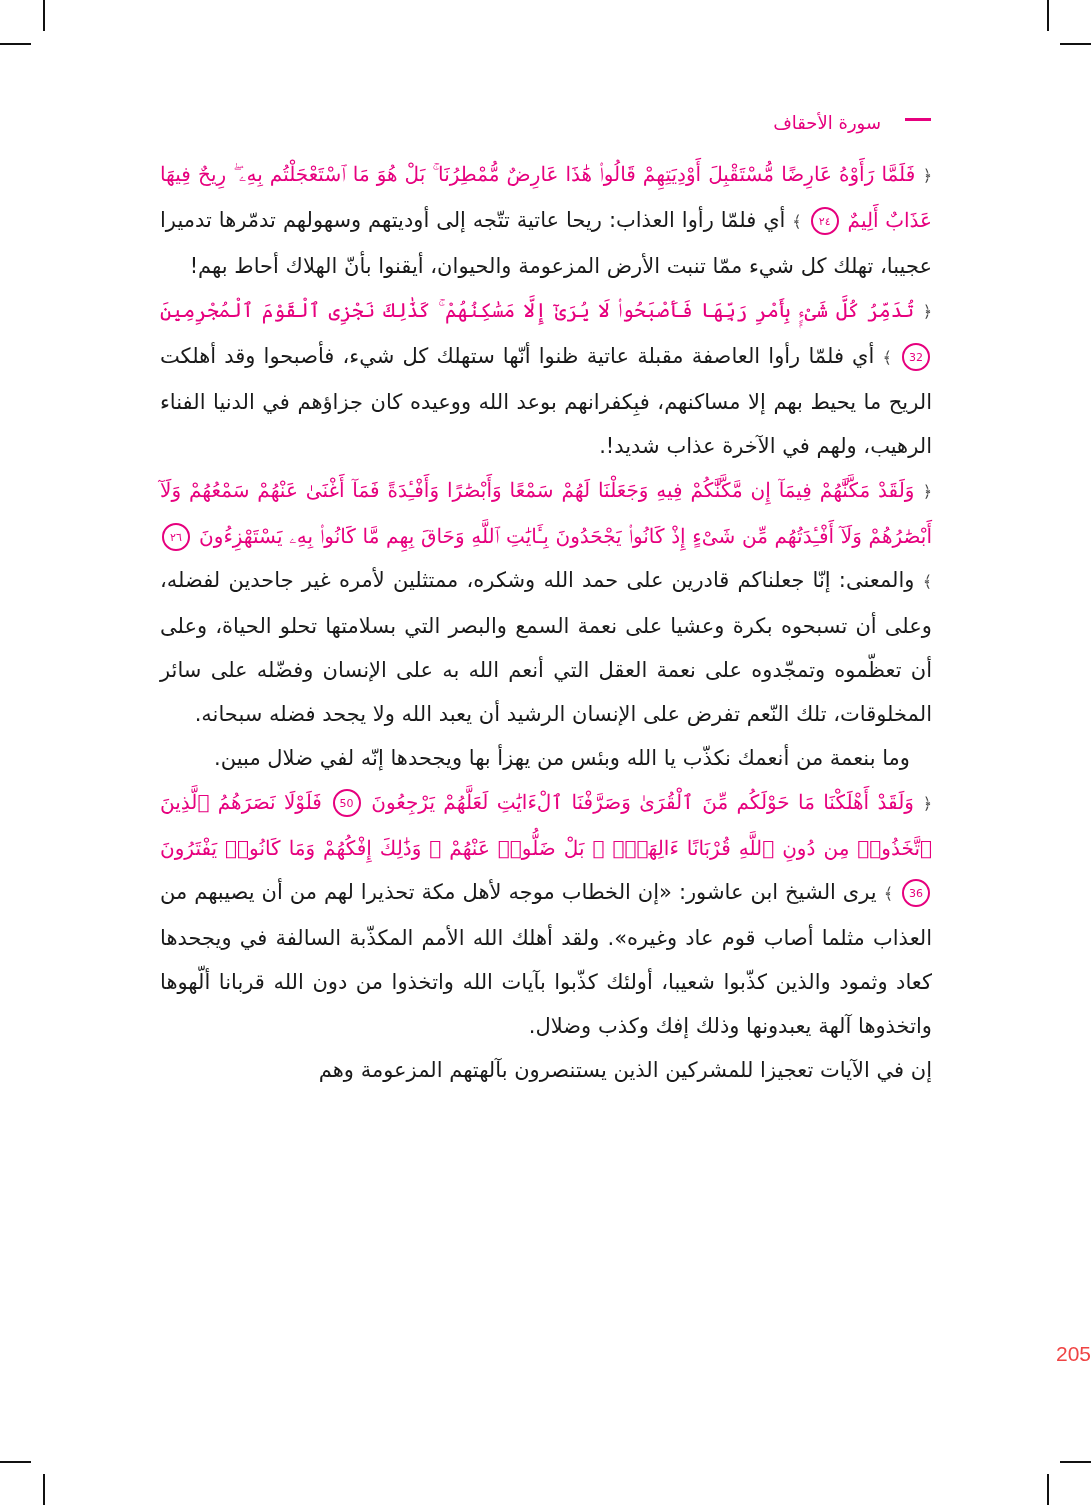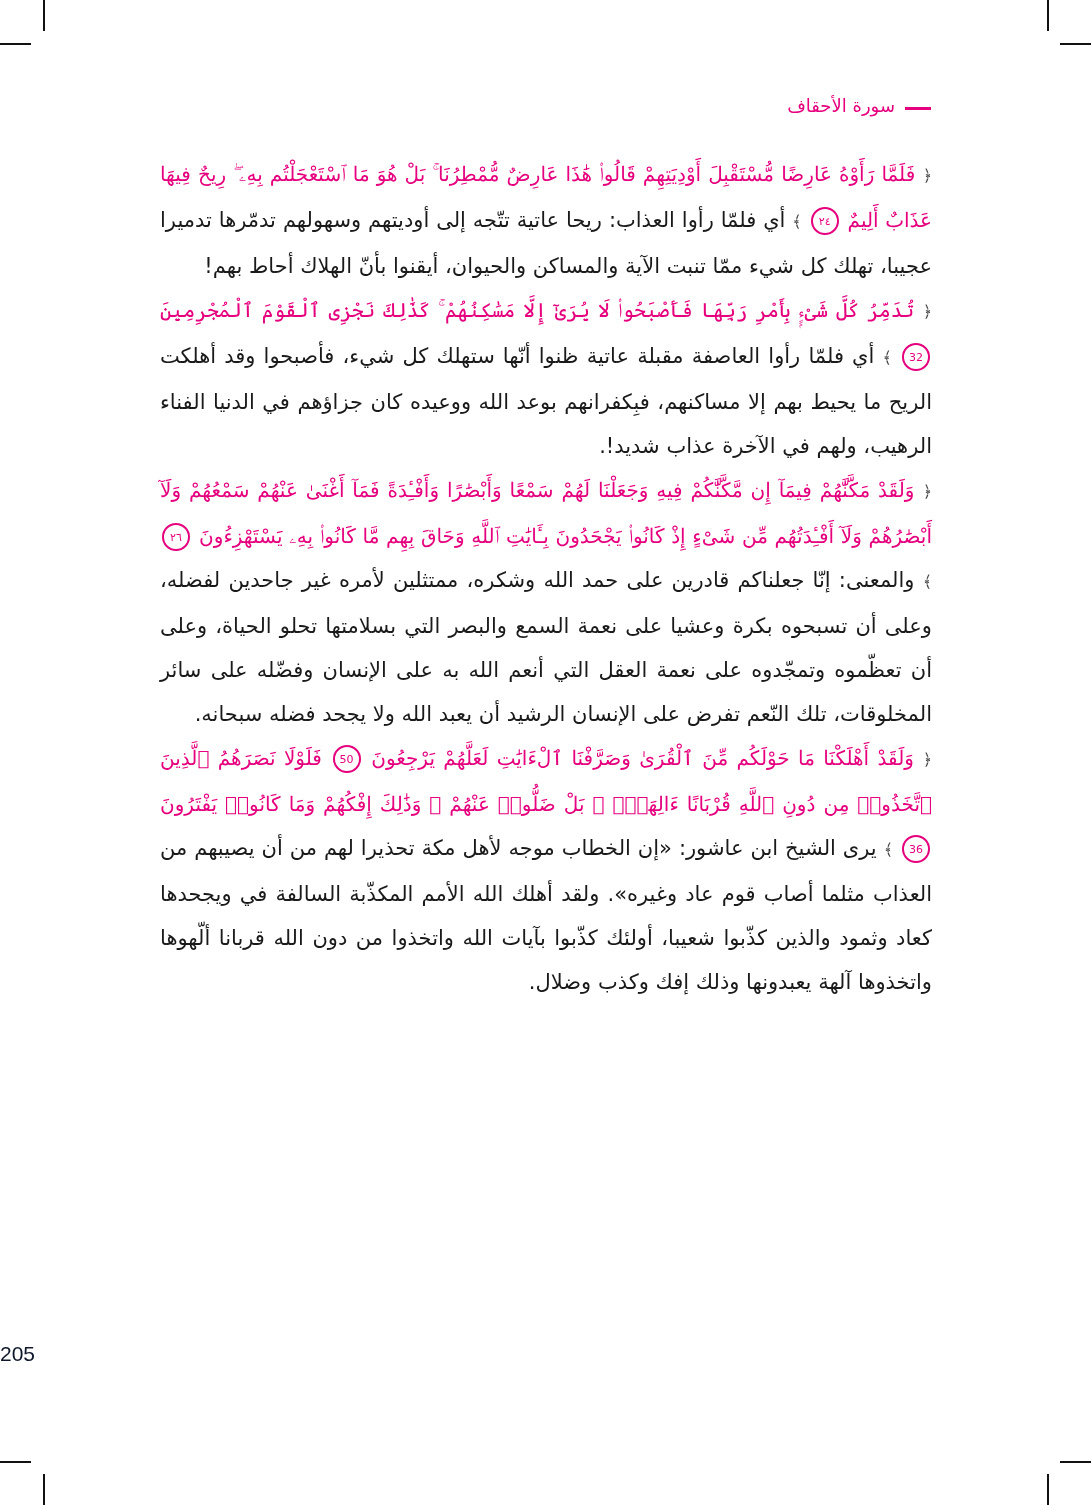--- a/index.html
+++ b/index.html
@@ -13,26 +13,26 @@
       position: relative;
       overflow: hidden;
       font-family: "DejaVu Sans", sans-serif;
     }
     .crop {
       position: absolute;
       background: #111;
     }
     .page-header {
       position: absolute;
-      top: 95px;
+      top: 112px;
       right: 160px;
       display: flex;
-      align-items: center;
+      align-items: flex-start;
       direction: rtl;
-      gap: 10px;
+      gap: 24px;
     }
     .header-rule {
       display: inline-block;
       width: 26px;
       height: 3px;
       background: #e6007e;
       margin-top: 6px;
     }
     .header-title {
       color: #e6007e;
@@ -81,24 +81,24 @@
       line-height: 1;
       vertical-align: middle;
       margin: 0 2px;
       font-family: "DejaVu Sans", sans-serif;
     }
     .page-number {
       position: absolute;
       top: 1342px;
       left: 0;
       width: 1091px;
-      text-align: left;
+      text-align: right;
       font-family: "Liberation Sans", sans-serif;
       font-size: 21px;
-      color: #0f172a;
+      color: #ef4444;
     }
   </style>
 </head>
 <body>
 
 <div class="crop" style="left:43px;top:0;width:1.5px;height:31px;"></div>
 <div class="crop" style="left:0;top:43px;width:31px;height:1.5px;"></div>
 <div class="crop" style="left:1047px;top:0;width:1.5px;height:31px;"></div>
 <div class="crop" style="left:1060px;top:43px;width:31px;height:1.5px;"></div>
 <div class="crop" style="left:0;top:1461px;width:31px;height:1.5px;"></div>
@@ -111,47 +111,53 @@
   <span class="header-title">سورة الأحقاف</span>
 </div>
 
 <div class="content">
 
   <p class="para">
     <span class="bracket">﴿</span>
     <span class="quran">فَلَمَّا رَأَوْهُ عَارِضًا مُّسْتَقْبِلَ أَوْدِيَتِهِمْ قَالُوا۟ هَٰذَا عَارِضٌ مُّمْطِرُنَا ۚ بَلْ هُوَ مَا ٱسْتَعْجَلْتُم بِهِۦ ۖ رِيحٌ فِيهَا عَذَابٌ أَلِيمٌ</span>
     <span class="ayah-marker">٢٤</span>
     <span class="bracket">﴾</span>
-    <span>أي فلمّا رأوا العذاب: ريحا عاتية تتّجه إلى أوديتهم وسهولهم تدمّرها تدميرا عجيبا، تهلك كل شيء ممّا تنبت الآية والمساكن والحيوان، أيقنوا بأنّ الهلاك أحاط بهم!</span>
+    <span>أي فلمّا رأوا العذاب: ريحا عاتية تتّجه إلى أوديتهم وسهولهم تدمّرها تدميرا عجيبا، تهلك كل شيء ممّا تنبت الأرض المزعومة والحيوان، أيقنوا بأنّ الهلاك أحاط بهم!</span>
   </p>
 
   <p class="para">
     <span class="bracket">﴿</span>
     <span class="quran">تُدَمِّرُ كُلَّ شَىْءٍۭ بِأَمْرِ رَبِّهَا فَأَصْبَحُوا۟ لَا يُرَىٰٓ إِلَّا مَسَٰكِنُهُمْ ۚ كَذَٰلِكَ نَجْزِى ٱلْقَوْمَ ٱلْمُجْرِمِينَ</span>
     <span class="ayah-marker">32</span>
     <span class="bracket">﴾</span>
     <span>أي فلمّا رأوا العاصفة مقبلة عاتية ظنوا أنّها ستهلك كل شيء، فأصبحوا وقد أهلكت الريح ما يحيط بهم إلا مساكنهم، فبِكفرانهم بوعد الله ووعيده كان جزاؤهم في الدنيا الفناء الرهيب، ولهم في الآخرة عذاب شديد!.</span>
   </p>
 
 
   <p class="para">
     <span class="bracket">﴿</span>
     <span class="quran">وَلَقَدْ مَكَّنَّٰهُمْ فِيمَآ إِن مَّكَّنَّٰكُمْ فِيهِ وَجَعَلْنَا لَهُمْ سَمْعًا وَأَبْصَٰرًا وَأَفْـِٔدَةً فَمَآ أَغْنَىٰ عَنْهُمْ سَمْعُهُمْ وَلَآ أَبْصَٰرُهُمْ وَلَآ أَفْـِٔدَتُهُم مِّن شَىْءٍ إِذْ كَانُوا۟ يَجْحَدُونَ بِـَٔايَٰتِ ٱللَّهِ وَحَاقَ بِهِم مَّا كَانُوا۟ بِهِۦ يَسْتَهْزِءُونَ</span>
     <span class="ayah-marker">٢٦</span>
     <span class="bracket">﴾</span>
     <span>والمعنى: إنّا جعلناكم قادرين على حمد الله وشكره، ممتثلين لأمره غير جاحدين لفضله، وعلى أن تسبحوه بكرة وعشيا على نعمة السمع والبصر التي بسلامتها تحلو الحياة، وعلى أن تعظّموه وتمجّدوه على نعمة العقل التي أنعم الله به على الإنسان وفضّله على سائر المخلوقات، تلك النّعم تفرض على الإنسان الرشيد أن يعبد الله ولا يجحد فضله سبحانه.</span>
   </p>
 
+  <p class="para indent">
+    <span>وما بنعمة من أنعمك نكذّب يا الله وبئس من يهزأ بها ويجحدها إنّه لفي ضلال مبين.</span>
+  </p>
 
   <p class="para">
     <span class="bracket">﴿</span>
     <span class="quran">وَلَقَدْ أَهْلَكْنَا مَا حَوْلَكُم مِّنَ ٱلْقُرَىٰ وَصَرَّفْنَا ٱلْءَايَٰتِ لَعَلَّهُمْ يَرْجِعُونَ</span>
     <span class="ayah-marker">50</span>
     <span class="quran">فَلَوْلَا نَصَرَهُمُ ٱلَّذِينَ ٱتَّخَذُوا۟ مِن دُونِ ٱللَّهِ قُرْبَانًا ءَالِهَةًۢ ۖ بَلْ ضَلُّوا۟ عَنْهُمْ ۚ وَذَٰلِكَ إِفْكُهُمْ وَمَا كَانُوا۟ يَفْتَرُونَ</span>
     <span class="ayah-marker">36</span>
     <span class="bracket">﴾</span>
     <span>يرى الشيخ ابن عاشور: «إن الخطاب موجه لأهل مكة تحذيرا لهم من أن يصيبهم من العذاب مثلما أصاب قوم عاد وغيره». ولقد أهلك الله الأمم المكذّبة السالفة في ويجحدها كعاد وثمود والذين كذّبوا شعيبا، أولئك كذّبوا بآيات الله واتخذوا من دون الله قربانا ألّهوها واتخذوها آلهة يعبدونها وذلك إفك وكذب وضلال.</span>
   </p>
 
+  <p class="para">
+    <span>إن في الآيات تعجيزا للمشركين الذين يستنصرون بآلهتهم المزعومة وهم</span>
+  </p>
 
 </div>
 
 <div class="page-number">205</div>
 
 </body></html>

